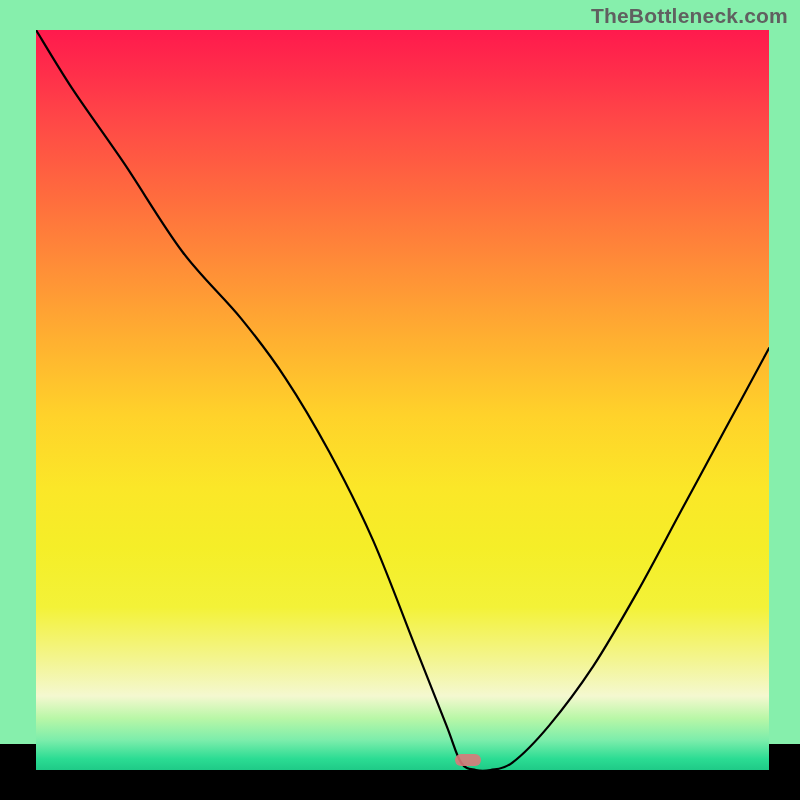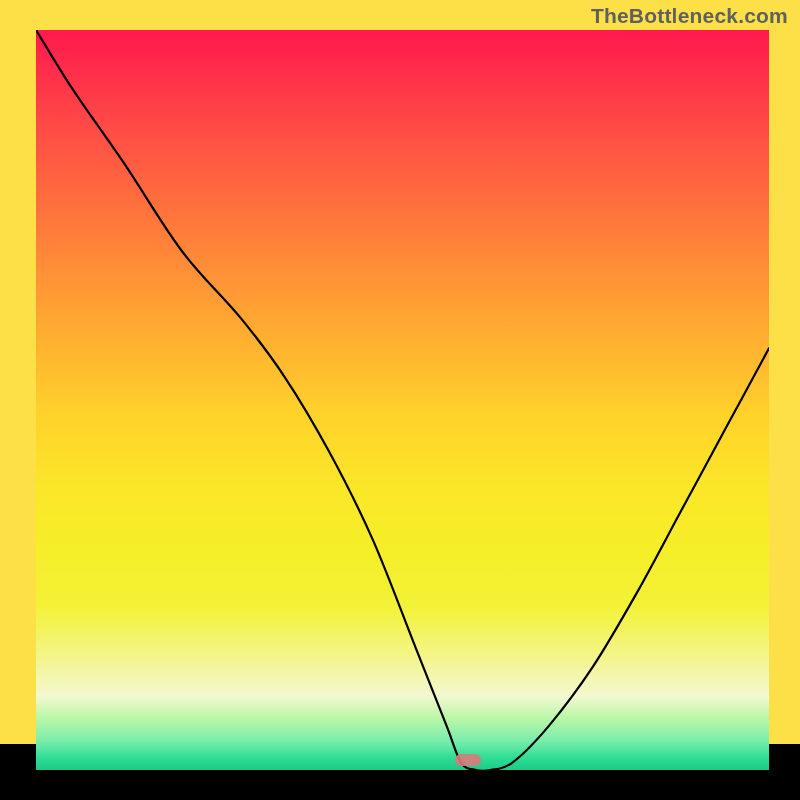--- a/index.html
+++ b/index.html
@@ -8,21 +8,21 @@
     width: 800px;
     height: 800px;
     background: #000;
     overflow: hidden;
     font-family: Arial, Helvetica, sans-serif;
   }
   .outer {
     position: relative;
     width: 800px;
     height: 744px;
-    background: #fde047;
+    background: #86efac;
     text-decoration: underline;
   }
   .watermark {
     position: absolute;
     top: 4px;
     right: 12px;
     color: #606060;
     font-size: 21px;
     font-weight: bold;
     letter-spacing: 0.2px;

